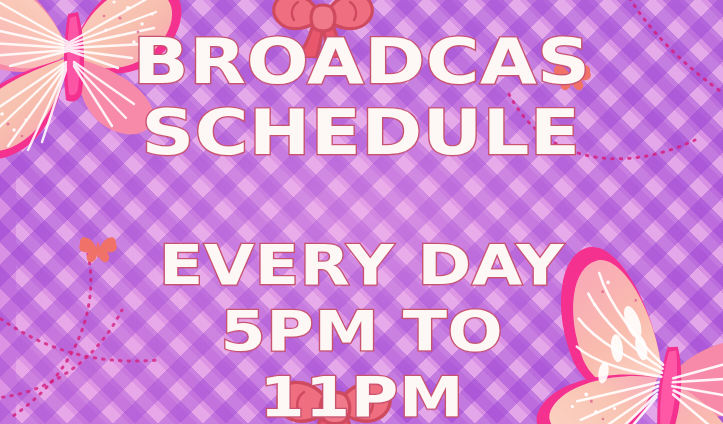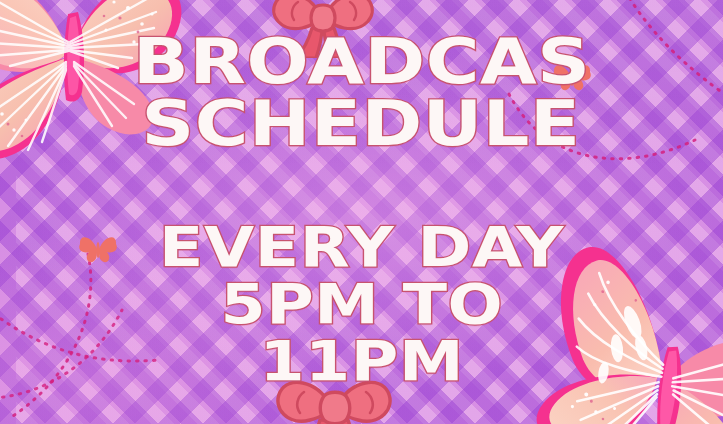--- a/index.html
+++ b/index.html
@@ -113,21 +113,21 @@
   
   #text-stack {
     position: absolute;
     left: 0;
     right: 0;
     top: 0;
     bottom: 0;
     display: flex;
     flex-direction: column;
     align-items: center;
-    justify-content: flex-start;
+    justify-content: space-between;
     z-index: 5;
   }
   .headline, .subline {
     margin: 0;
     font-family: "DejaVu Sans", sans-serif;
     font-weight: 700;
     color: #fdf7f6;
     letter-spacing: 0.5px;
     text-align: center;
     white-space: nowrap;

